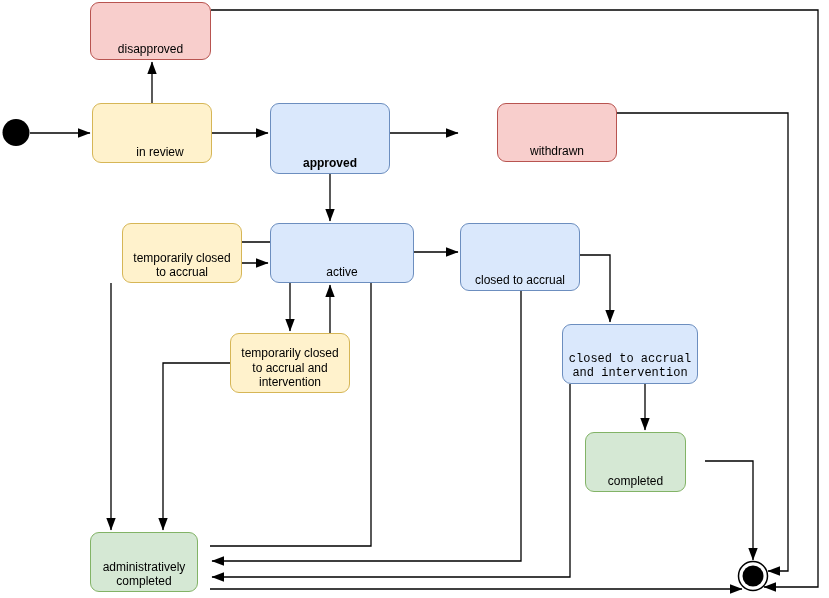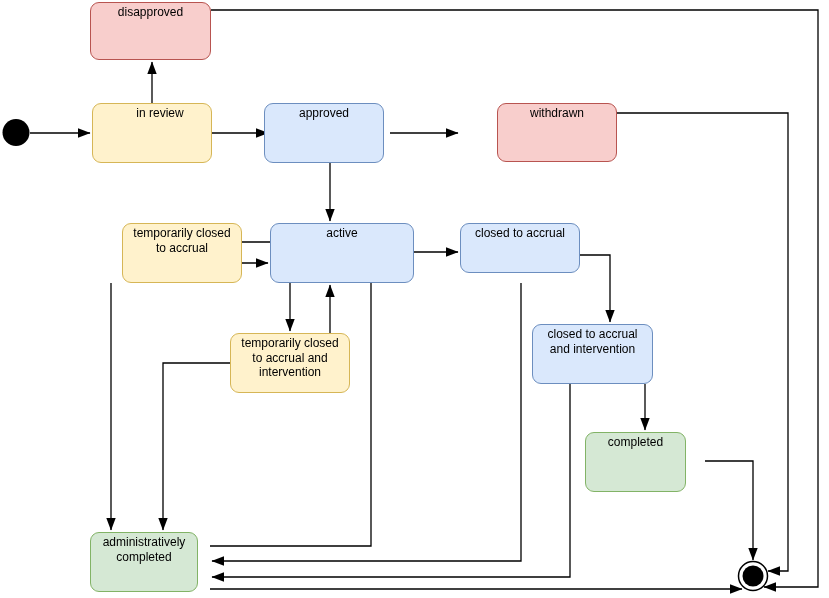--- a/index.html
+++ b/index.html
@@ -26,42 +26,42 @@
   #edge-layer polyline {
     fill: none;
     stroke: #000000;
     stroke-width: 1.3;
   }
   .node {
     position: absolute;
     box-sizing: border-box;
     border-radius: 9px;
     display: flex;
-    align-items: flex-start;
+    align-items: flex-end;
     justify-content: center;
     text-align: center;
     font-size: 12px;
     line-height: 1.22;
     color: #000000;
     padding: 2px 4px;
   }
   .c-red    { background: var(--red-fill, #f8cecc);    border: 1.3px solid var(--red-stroke, #b85450); }
   .c-yellow { background: var(--yellow-fill, #fff2cc); border: 1.3px solid var(--yellow-stroke, #d6b656); }
   .c-blue   { background: var(--blue-fill, #dae8fc);   border: 1.3px solid var(--blue-stroke, #6c8ebf); }
   .c-green  { background: var(--green-fill, #d5e8d4);  border: 1.3px solid var(--green-stroke, #82b366); }
 
   #n-disapproved { left: 90px;  top: 2px;   width: 121px; height: 58px; }
   #n-in-review   { left: 92px;  top: 103px; width: 120px; height: 60px; padding-left: 20px; }
-  #n-approved    { left: 264px; top: 103px; width: 120px; height: 60px; }
+  #n-approved    { left: 270px; top: 103px; width: 120px; height: 71px; font-weight: bold; }
   #n-withdrawn   { left: 460px; top: 103px; width: 120px; height: 59px; margin-left: 37px; }
   #n-tca         { left: 90px;  top: 223px; width: 120px; height: 60px; margin-left: 32px; }
   #n-active      { left: 270px; top: 223px; width: 144px; height: 60px; }
-  #n-cta         { left: 460px; top: 223px; width: 120px; height: 50px; }
+  #n-cta         { left: 460px; top: 223px; width: 120px; height: 68px; }
   #n-tcai        { left: 230px; top: 333px; width: 120px; height: 60px; }
-  #n-cai         { left: 532px; top: 324px; width: 121px; height: 60px; }
+  #n-cai         { left: 562px; top: 324px; width: 136px; height: 60px; font-family: Liberation Mono, monospace; }
   #n-completed   { left: 585px; top: 432px; width: 101px; height: 60px; }
   #n-admin       { left: 90px;  top: 532px; width: 108px; height: 60px; }
 </style>
 </head>
 <body>
 
 <div id="canvas">
 
   <svg id="edge-layer" xmlns="http://www.w3.org/2000/svg">
     <defs>

